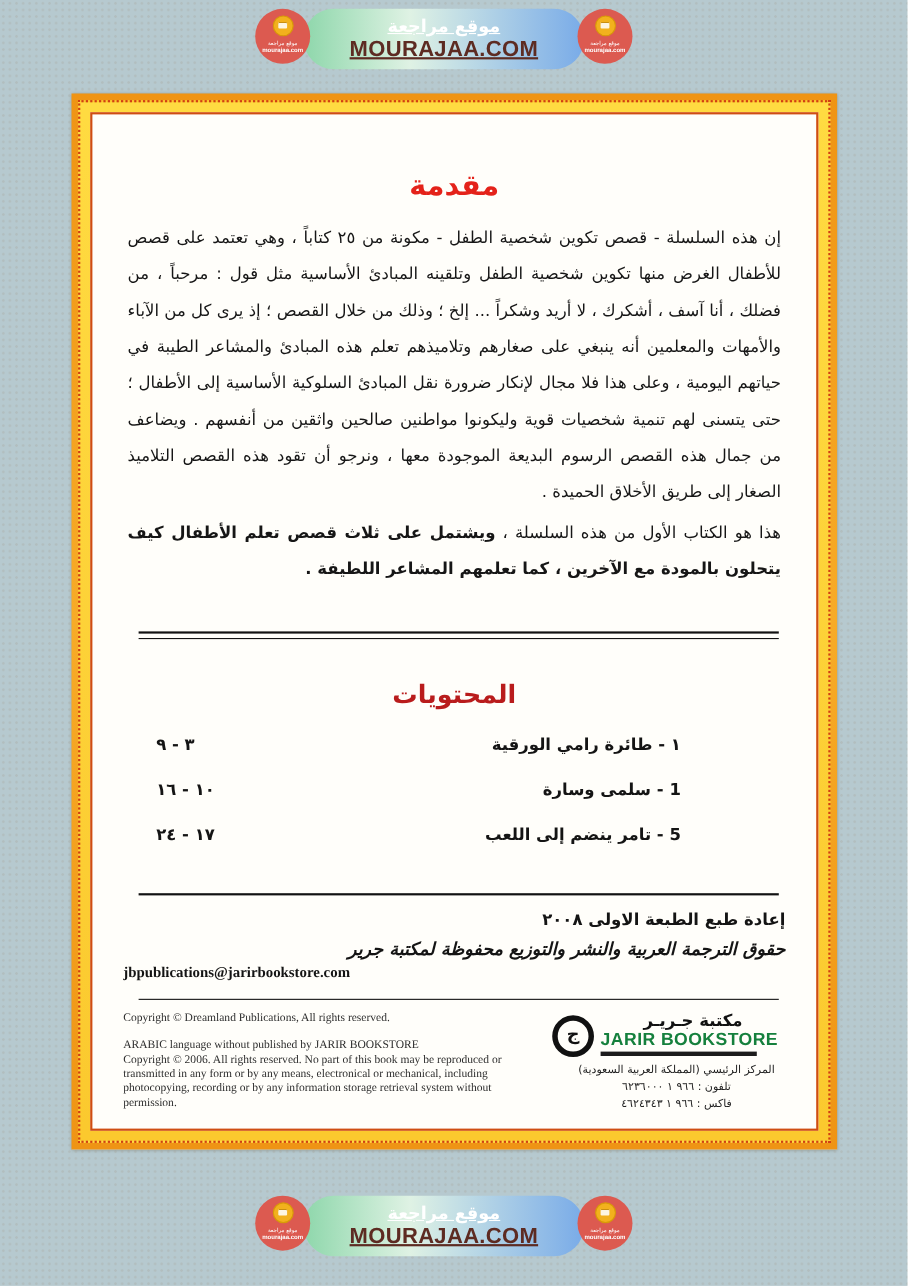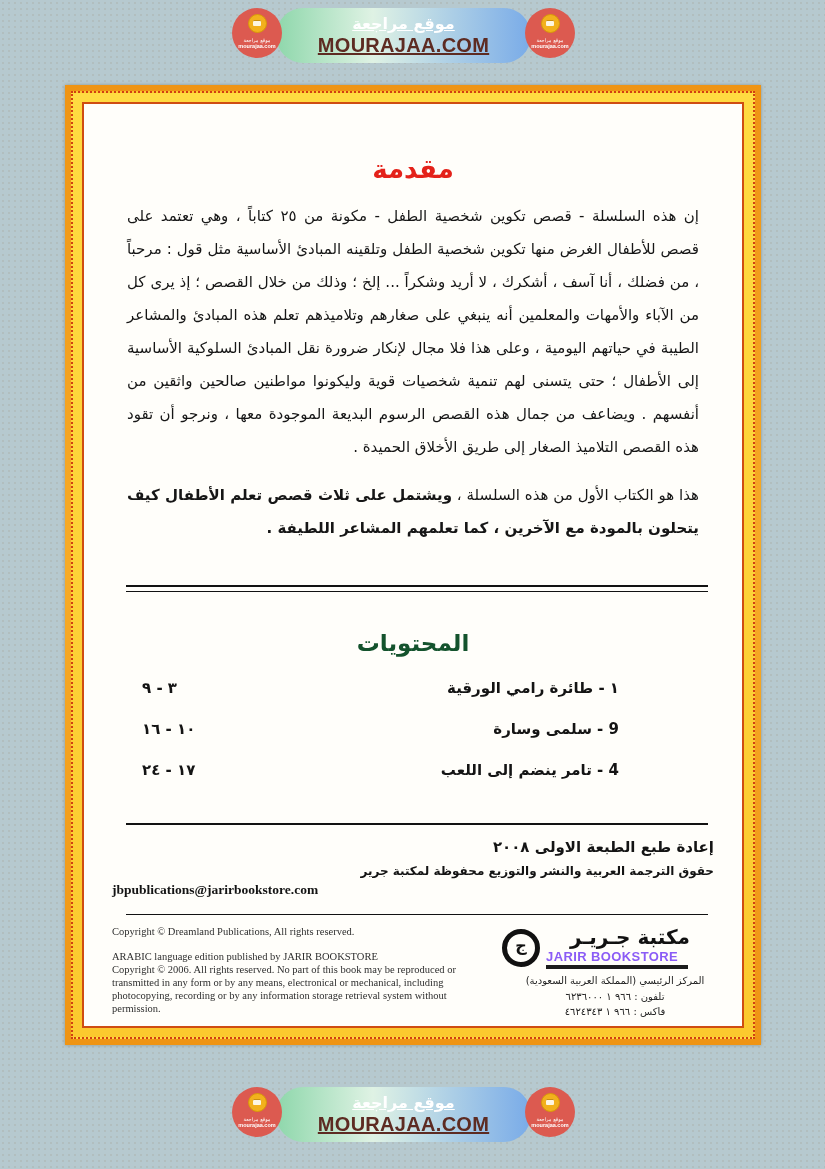--- a/index.html
+++ b/index.html
@@ -46,58 +46,58 @@
     padding:6px; box-shadow:0 0 3px rgba(60,50,20,.35);
   }
   .frame-b { height:100%; box-sizing:border-box; border:2px dotted #d13f12;
     background:linear-gradient(180deg,#ffdb41 0%, #fbc92e 100%); padding:9px; }
   .frame-c { height:100%; box-sizing:border-box; border:2px solid #cf4d12; background:#fffefa; }
   .page-inner { height:100%; box-sizing:border-box; padding:50px 28px 16px; overflow:hidden; }
 
   .intro-title { color:#e4221a; font-weight:bold; font-size:26px; text-align:center;
     margin:0 0 16px; }
   .intro-par { direction:rtl; text-align:justify; font-size:15px; line-height:33px;
-    margin:15px; color:#161616; }
+    margin:4px; color:#161616; }
   .intro-par b { font-weight:bold; }
 
   .rule-double { height:4px; border-top:2px solid #121212; border-bottom:1px solid #121212;
     margin:40px 6px 0 14px; }
   .rule { border-top:2px solid #121212; margin:44px 6px 0 14px; }
   .rule.thin { border-top-width:1.5px; margin-top:16px; }
 
-  .toc-title { color:#14532d; font-size:23px; font-weight:bold; text-align:center;
+  .toc-title { color:#b91c1c; font-size:23px; font-weight:bold; text-align:center;
     margin:38px 0 6px; }
   .toc-row { display:flex; justify-content:space-between; direction:rtl; font-weight:bold;
     font-size:15px; color:#141414; margin-top:23px; padding:0 95px 0 30px; }
 
   .edition { direction:rtl; color:#141414; }
   .ed1 { font-size:15px; font-weight:bold; margin-top:13px; }
-  .ed2 { font-size:12px; font-weight:bold; margin-top:8px; }
+  .ed2 { font-size:16px; font-weight:bold; margin-top:8px;font-style:italic; }
   .ed3 { font-size:11.5px; font-weight:bold; margin-top:18px; }
   .ed4 { direction:ltr; font-family:"Liberation Serif",serif; font-weight:bold;
     font-size:13.5px; margin-top:4px; cursor:pointer; }
 
   .bottom { display:flex; margin-top:10px; gap:18px; }
   .copyright { flex:1; font-family:"Liberation Serif",serif; font-size:10.5px;
     line-height:13px; color:#2e2e2e; direction:ltr; }
   .cp1 { margin:0 0 12px; }
   .cp2 { margin:0; }
 
   .jarir { width:212px; flex:none; }
   .jarir-logo-row { display:flex; direction:ltr; align-items:flex-start; gap:6px; }
   .jarir-circle { width:38px; height:38px; box-sizing:border-box; border:5px solid #111;
     border-radius:50%; flex:none; display:flex; align-items:center; justify-content:center;
     margin-top:4px; }
   .jarir-circle span { font-weight:bold; font-size:16px; color:#111; line-height:1;
     transform:translateY(-2px); }
   .jarir-names { flex:1; }
-  .jarir-ar { font-size:20px; font-weight:bold; text-align:center; direction:rtl;
+  .jarir-ar { font-size:15px; font-weight:bold; text-align:center; direction:rtl;
     letter-spacing:1px; color:#111; }
-  .jarir-en { font-size:13px; font-weight:bold; font-family:"Liberation Sans",sans-serif;
-    letter-spacing:.4px; color:#8b5cf6; white-space:nowrap; }
+  .jarir-en { font-size:16px; font-weight:bold; font-family:"Liberation Sans",sans-serif;
+    letter-spacing:.4px; color:#15803d; white-space:nowrap; }
   .jarir-strip { height:4px; background:#1c1c1c; width:142px; margin-top:1px; }
   .jarir-contact { margin-top:4px; direction:rtl; text-align:center; font-size:10px;
     line-height:15.5px; color:#222; padding-left:14px; }
 </style>
 </head>
 <body>
 
 <div class="canvas">
 
   <div class="banner banner-top">
@@ -130,43 +130,43 @@
           <div class="rule-double"></div>
 
           <h2 class="toc-title">المحتويات</h2>
 
           <div class="toc">
             <div class="toc-row">
               <span class="toc-label">١ - طائرة رامي الورقية</span>
               <span class="toc-pages">٣ - ٩</span>
             </div>
             <div class="toc-row">
-              <span class="toc-label">9 - سلمى وسارة</span>
+              <span class="toc-label">1 - سلمى وسارة</span>
               <span class="toc-pages">١٠ - ١٦</span>
             </div>
             <div class="toc-row">
-              <span class="toc-label">4 - تامر ينضم إلى اللعب</span>
+              <span class="toc-label">5 - تامر ينضم إلى اللعب</span>
               <span class="toc-pages">١٧ - ٢٤</span>
             </div>
           </div>
 
           <div class="rule"></div>
 
           <div class="edition">
             <div class="ed1">إعادة طبع الطبعة الاولى ٢٠٠٨</div>
             <div class="ed2">حقوق الترجمة العربية والنشر والتوزيع محفوظة لمكتبة جرير</div>
             <div class="ed4">jbpublications@jarirbookstore.com</div>
           </div>
 
           <div class="rule thin"></div>
 
           <div class="bottom">
             <div class="copyright">
               <p class="cp1">Copyright © Dreamland Publications, All rights reserved.</p>
-              <p class="cp2"><span>ARABIC language edition published by JARIR BOOKSTORE</span><br>
+              <p class="cp2"><span>ARABIC language without published by JARIR BOOKSTORE</span><br>
               <span>Copyright © 2006. All rights reserved. No part of this book may be reproduced or transmitted in any form or by any means, electronical or mechanical, including photocopying, recording or by any information storage retrieval system without permission.</span></p>
             </div>
 
             <div class="jarir">
               <div class="jarir-logo-row">
                 <div class="jarir-circle">
                     <span>ج</span>
                   </div>
                 <div class="jarir-names">
                   <div class="jarir-ar">مكتبة جـريـر</div>

